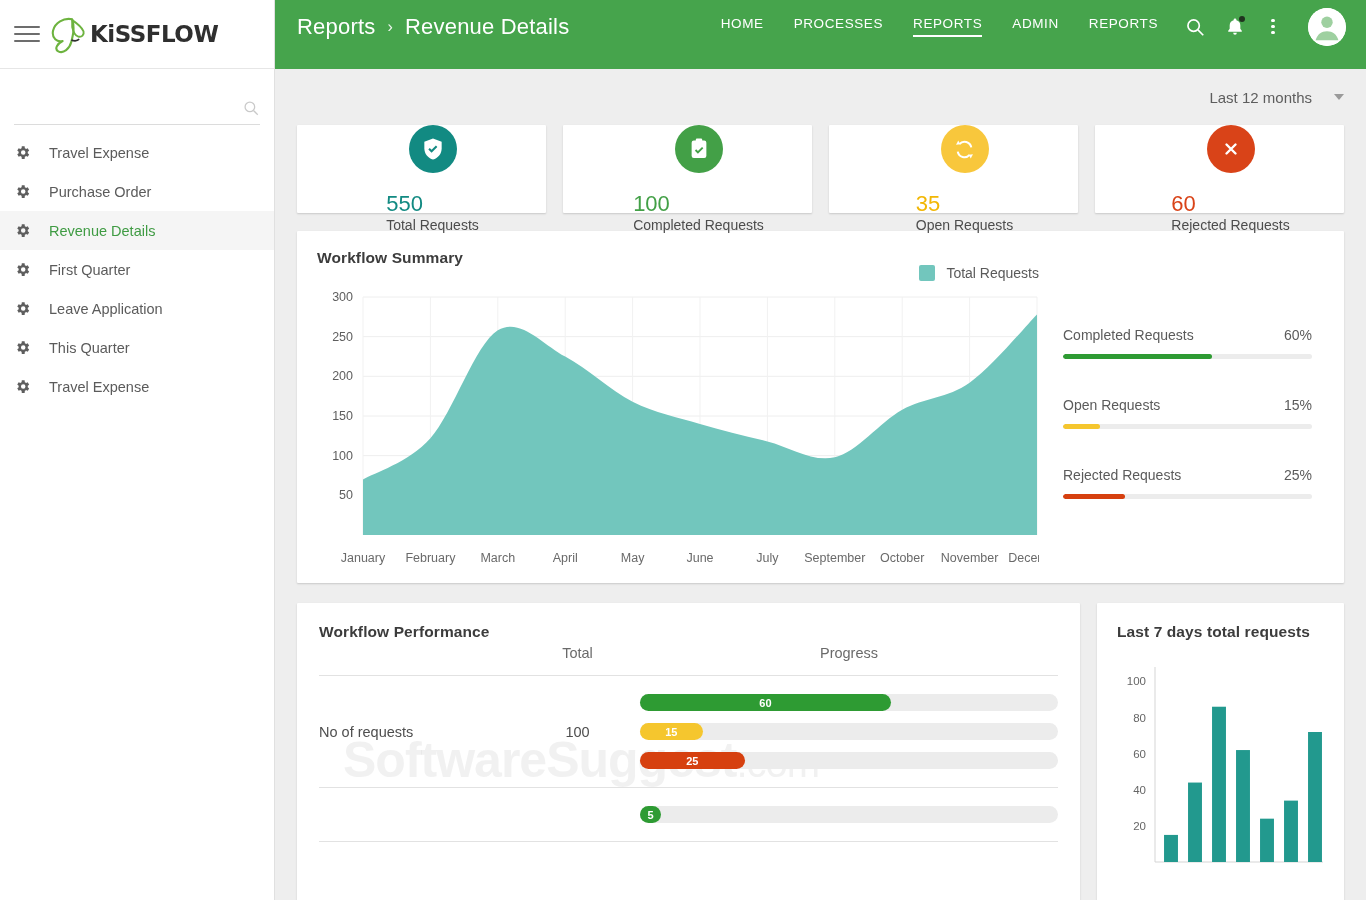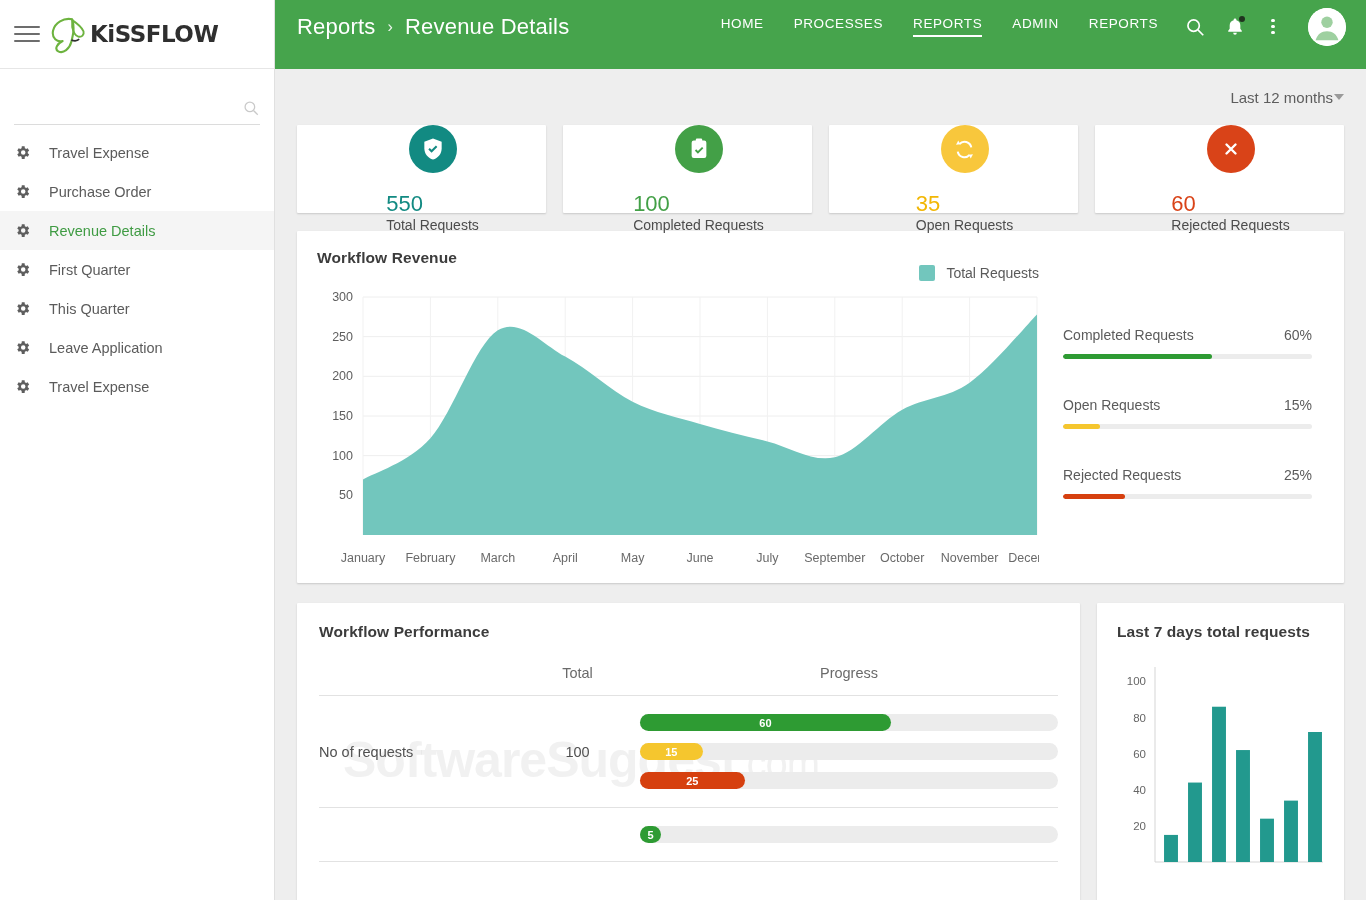--- a/index.html
+++ b/index.html
@@ -94,21 +94,21 @@
   .avatar {
     width: 38px; height: 38px; border-radius: 50%; background: #fff;
     display: flex; align-items: center; justify-content: center;
     margin-left: 8px; cursor: pointer; overflow: hidden;
   }
 
   .content { flex: 1; overflow: hidden; padding: 0 22px; }
 
   .filterrow { height: 56px; display: flex; align-items: center; justify-content: flex-end; }
   .filter {
-    display: flex; align-items: center; gap: 1px; cursor: pointer;
+    display: flex; align-items: center; gap: 22px; cursor: pointer;
     color: #5d5d5d; font-size: 15px;
   }
   .caret { width: 0; height: 0; border-left: 5px solid transparent; border-right: 5px solid transparent; border-top: 6px solid #9a9a9a; }
 
   
   .stats { display: flex; gap: 17px; }
   .card {
     background: #fff; box-shadow: 0 1px 2px rgba(0,0,0,.16);
     border-radius: 1px;
     flex-direction: column;
@@ -139,21 +139,21 @@
   .prog-name { font-size: 14px; color: #5b5b5b; }
   .prog-pct { font-size: 14px; color: #5b5b5b; }
   .track { height: 5px; border-radius: 3px; background: #ececec; width: 100%; position: relative; overflow: hidden; }
   .fill { height: 100%; border-radius: 3px; }
 
   
   .bottom { display: flex; gap: 17px; margin-top: 20px; }
   .wp { width: 783px; height: 300px; padding: 20px 22px 0 22px; position: relative; overflow: hidden; }
   .l7 { flex: 1; height: 300px; padding: 20px 20px 0 20px; overflow: hidden; }
 
-  .wp-table { width: 100%; margin-top: 24px; }
+  .wp-table { width: 100%; margin-top: 4px; }
   .wp-head { display: flex; font-size: 14.5px; color: #6a6a6a; padding-bottom: 14px; border-bottom: 1px solid #e2e2e2; }
   .col-name { width: 196px; }
   .col-total { width: 125px; text-align: center; }
   .col-prog { flex: 1; text-align: center; }
   .wp-row { display: flex; align-items: center; border-bottom: 1px solid #e2e2e2; padding: 18px 0; }
   .wp-row .col-name { font-size: 14.5px; color: #4e4e4e; }
   .wp-row .col-total { font-size: 14.5px; color: #4e4e4e; text-align: center; }
   .wp-bars { flex: 1; display: flex; flex-direction: column; gap: 12px; }
   .barline { position: relative; height: 17px; background: #ececec; border-radius: 9px; }
   .barfill {
@@ -226,27 +226,27 @@
       <div class="sb-item">
         <svg class="gear" viewBox="0 0 24 24">
             <path fill="#5e5e5e" d="M19.4 13a7.8 7.8 0 000-2l2-1.6-2-3.4-2.4 1a7.6 7.6 0 00-1.7-1L15 3H11l-.3 2.9a7.6 7.6 0 00-1.7 1l-2.4-1-2 3.4 2 1.6a7.8 7.8 0 000 2l-2 1.6 2 3.4 2.4-1c.5.4 1.1.8 1.7 1L11 21h4l.3-2.9c.6-.2 1.2-.6 1.7-1l2.4 1 2-3.4zM13 15.2A3.2 3.2 0 1113 8.8a3.2 3.2 0 010 6.4z"></path>
           </svg>
         <span class="sb-label">First Quarter</span>
       </div>
       <div class="sb-item">
         <svg class="gear" viewBox="0 0 24 24">
             <path fill="#5e5e5e" d="M19.4 13a7.8 7.8 0 000-2l2-1.6-2-3.4-2.4 1a7.6 7.6 0 00-1.7-1L15 3H11l-.3 2.9a7.6 7.6 0 00-1.7 1l-2.4-1-2 3.4 2 1.6a7.8 7.8 0 000 2l-2 1.6 2 3.4 2.4-1c.5.4 1.1.8 1.7 1L11 21h4l.3-2.9c.6-.2 1.2-.6 1.7-1l2.4 1 2-3.4zM13 15.2A3.2 3.2 0 1113 8.8a3.2 3.2 0 010 6.4z"></path>
           </svg>
+        <span class="sb-label">Leave Application</span>
+      </div>
+      <div class="sb-item">
+        <svg class="gear" viewBox="0 0 24 24">
+            <path fill="#5e5e5e" d="M19.4 13a7.8 7.8 0 000-2l2-1.6-2-3.4-2.4 1a7.6 7.6 0 00-1.7-1L15 3H11l-.3 2.9a7.6 7.6 0 00-1.7 1l-2.4-1-2 3.4 2 1.6a7.8 7.8 0 000 2l-2 1.6 2 3.4 2.4-1c.5.4 1.1.8 1.7 1L11 21h4l.3-2.9c.6-.2 1.2-.6 1.7-1l2.4 1 2-3.4zM13 15.2A3.2 3.2 0 1113 8.8a3.2 3.2 0 010 6.4z"></path>
+          </svg>
         <span class="sb-label">This Quarter</span>
-      </div>
-      <div class="sb-item">
-        <svg class="gear" viewBox="0 0 24 24">
-            <path fill="#5e5e5e" d="M19.4 13a7.8 7.8 0 000-2l2-1.6-2-3.4-2.4 1a7.6 7.6 0 00-1.7-1L15 3H11l-.3 2.9a7.6 7.6 0 00-1.7 1l-2.4-1-2 3.4 2 1.6a7.8 7.8 0 000 2l-2 1.6 2 3.4 2.4-1c.5.4 1.1.8 1.7 1L11 21h4l.3-2.9c.6-.2 1.2-.6 1.7-1l2.4 1 2-3.4zM13 15.2A3.2 3.2 0 1113 8.8a3.2 3.2 0 010 6.4z"></path>
-          </svg>
-        <span class="sb-label">Leave Application</span>
       </div>
       <div class="sb-item">
         <svg class="gear" viewBox="0 0 24 24">
             <path fill="#5e5e5e" d="M19.4 13a7.8 7.8 0 000-2l2-1.6-2-3.4-2.4 1a7.6 7.6 0 00-1.7-1L15 3H11l-.3 2.9a7.6 7.6 0 00-1.7 1l-2.4-1-2 3.4 2 1.6a7.8 7.8 0 000 2l-2 1.6 2 3.4 2.4-1c.5.4 1.1.8 1.7 1L11 21h4l.3-2.9c.6-.2 1.2-.6 1.7-1l2.4 1 2-3.4zM13 15.2A3.2 3.2 0 1113 8.8a3.2 3.2 0 010 6.4z"></path>
           </svg>
         <span class="sb-label">Travel Expense</span>
       </div>
     </nav>
   </aside>
 
@@ -356,21 +356,21 @@
           <div>
             <div class="num" style="color:#d94318">60</div>
             <div class="lab">Rejected Requests</div>
           </div>
         </div>
 
       </div>
 
       <div class="panel ws">
         <div class="ws-left">
-          <div class="panel-title">Workflow Revenue</div>
+          <div class="panel-title">Workflow Summary</div>
 
           <div class="legend">
             <span class="sw" style="background:#72c6bd"></span>
             <span class="lt">Total Requests</span>
           </div>
 
           <svg id="area-chart" width="722" height="290" style="position:absolute;left:0;top:40px">
               <line x1="46" y1="206.33333333333334" x2="720" y2="206.33333333333334" stroke="#eeeeee" stroke-width="1"></line>
               <text x="36" y="210.33333333333334" text-anchor="end" font-size="12.5" fill="#5e5e5e" font-family="&quot;Liberation Sans&quot;, sans-serif">50</text>
               <line x1="46" y1="166.66666666666669" x2="720" y2="166.66666666666669" stroke="#eeeeee" stroke-width="1"></line>

